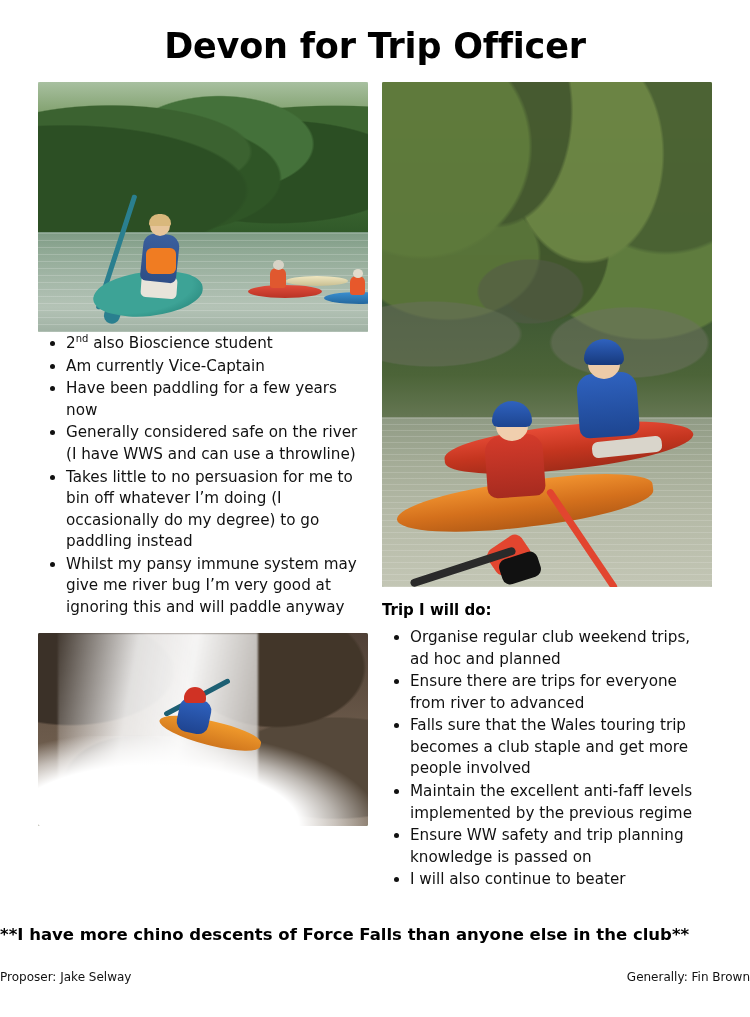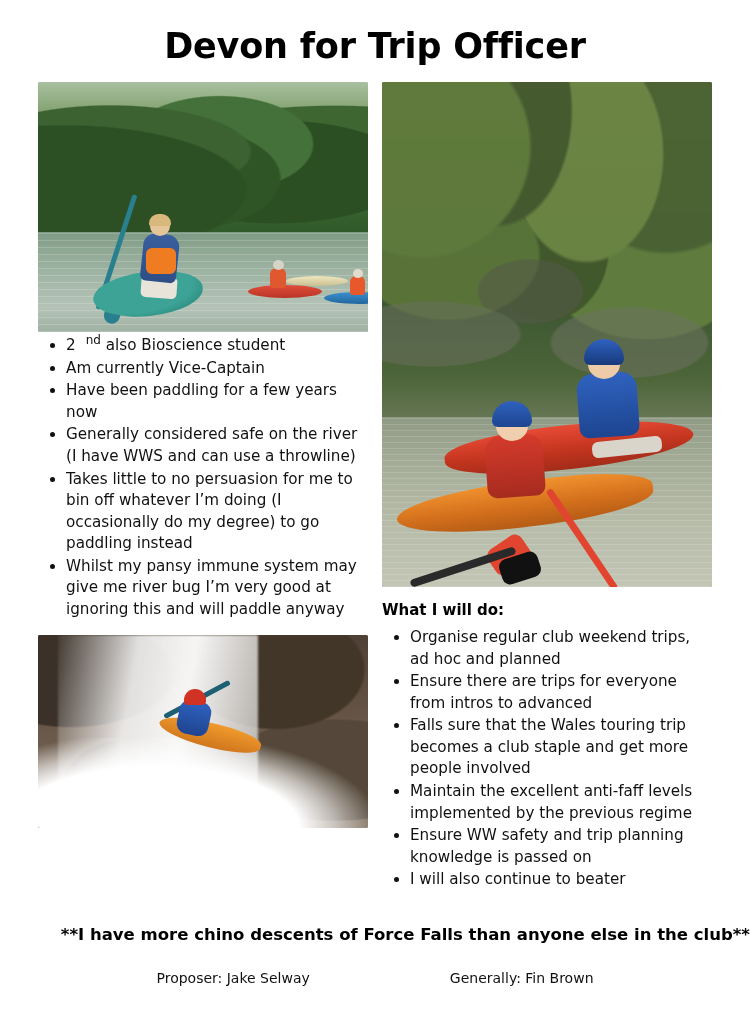--- a/index.html
+++ b/index.html
@@ -72,42 +72,42 @@
     margin: 0;
     padding-left: 28px;
     font-size: 15.2px;
     line-height: 1.42;
     color: #111;
     font-family: "DejaVu Sans", sans-serif;
   }
   ul.points li {
     margin-bottom: 1px;
   }
-  sup { font-size: 12px; margin-left: 10px; }
+  sup { font-size: 10px; }
 
   .tagline {
     position: absolute;
     left: 0;
     top: 925px;
     width: 750px;
-    text-align: right;
+    text-align: left;
     font-size: 16.5px;
     font-weight: bold;
     color: #000;
     font-family: "DejaVu Sans", sans-serif;
   }
   .signoff {
     position: absolute;
     top: 970px;
     left: 0;
     width: 750px;
     display: flex;
-    justify-content: center;
+    justify-content: space-between;
     gap: 140px;
-    font-size: 14px;
+    font-size: 12px;
     color: #111;
     font-family: "DejaVu Sans", sans-serif;
   }
 
   
   .p1-sky {
     position: absolute; inset: 0;
     background: linear-gradient(#cfe3d5 0%, #b8d2bb 14%, #7f9f63 28%, #4f7a3c 45%, #3f6a33 58%, #6d8f63 62%, #92a98f 66%, #9fb6a3 100%);
   }
   .p1-trees {
@@ -327,25 +327,25 @@
           <div class="p2-boat1"></div>
           <div class="p2-p1-body"></div>
           <div class="p2-p1-head"></div>
           <div class="p2-p1-helm"></div>
           <div class="p2-pad2"></div>
           <div class="p2-pad2b"></div>
           <div class="p2-pad1"></div>
           <div class="p2-pad1b"></div>
         </div>
 
-        <h3 class="section">What I will do:</h3>
+        <h3 class="section">Trip I will do:</h3>
 
         <ul class="points">
           <li>Organise regular club weekend trips, ad hoc and planned</li>
-          <li>Ensure there are trips for everyone from intros to advanced</li>
+          <li>Ensure there are trips for everyone from river to advanced</li>
           <li>Falls sure that the Wales touring trip becomes a club staple and get more people involved</li>
           <li>Maintain the excellent anti-faff levels implemented by the previous regime</li>
           <li>Ensure WW safety and trip planning knowledge is passed on</li>
           <li>I will also continue to beater</li>
         </ul>
 
       </div>
     </div>
 
     <div class="tagline">**I have more chino descents of Force Falls than anyone else in the club**</div>

